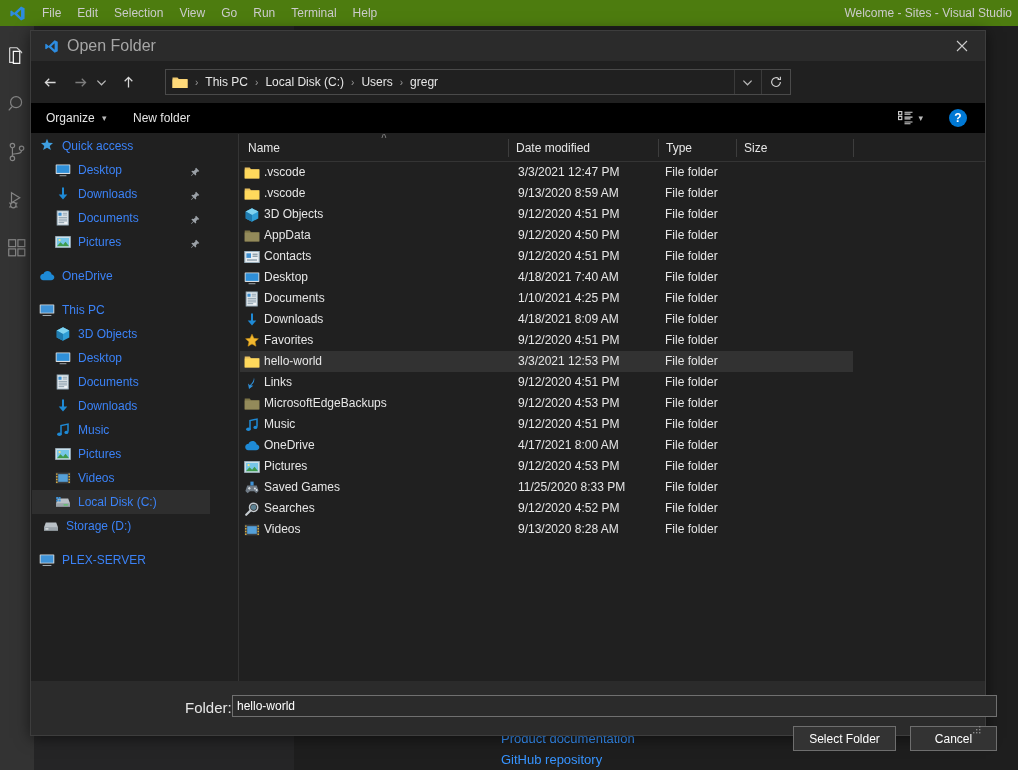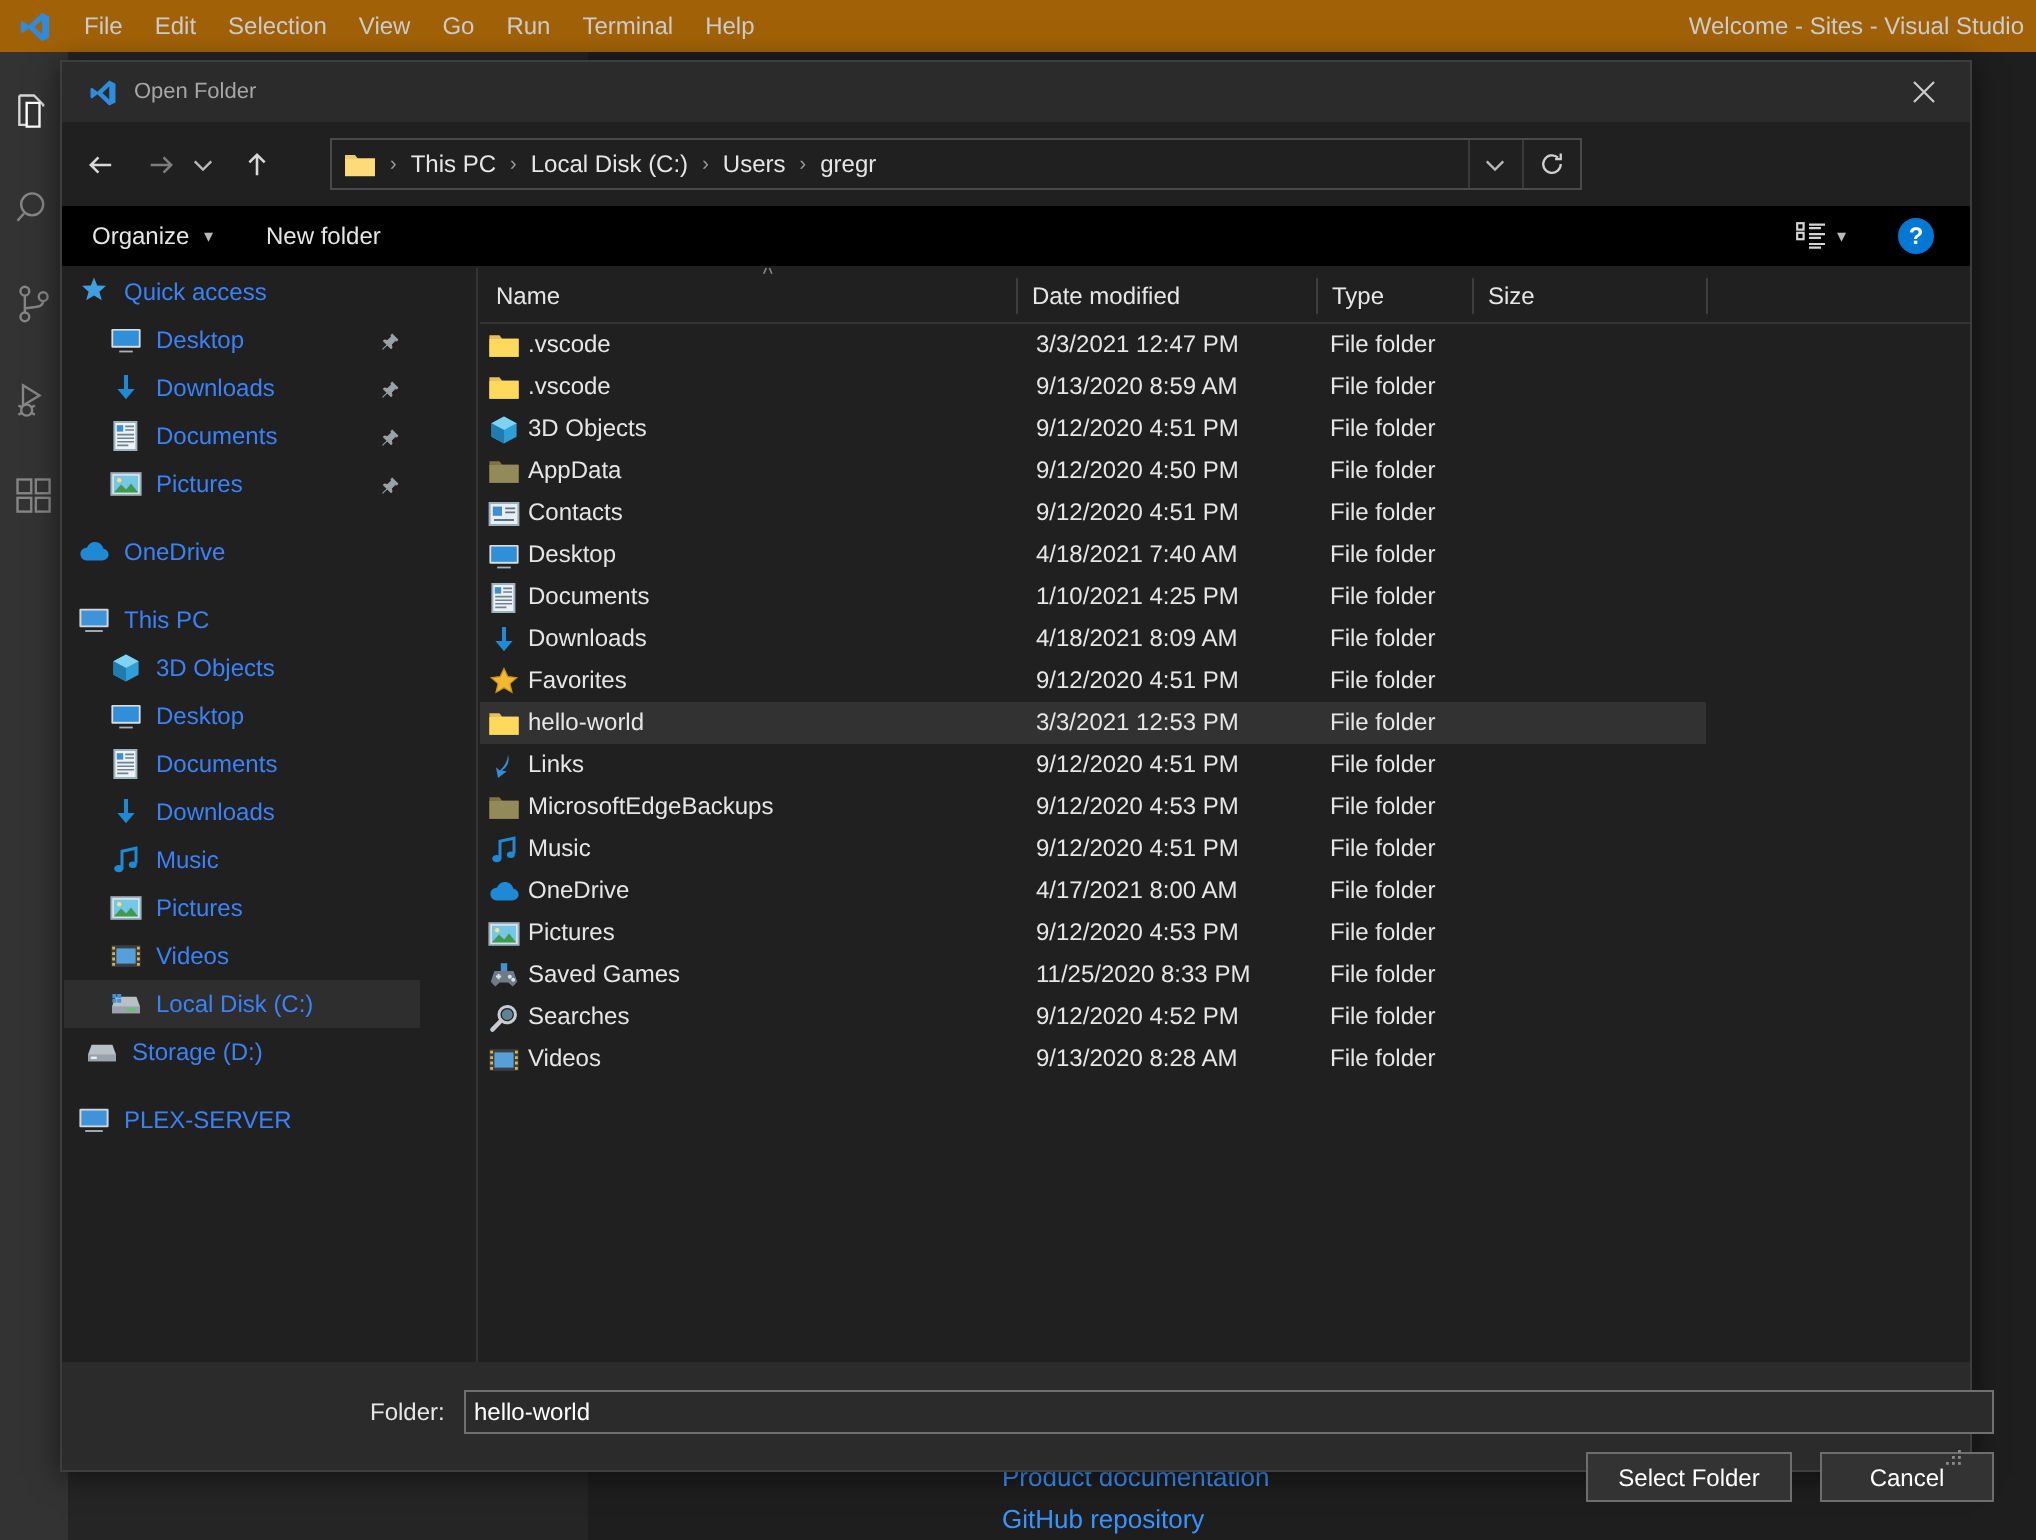--- a/index.html
+++ b/index.html
@@ -8,21 +8,21 @@
     background: #1e1e1e;
     font-family: "Liberation Sans", sans-serif;
     overflow: hidden;
   }
   body { position: relative; }
 
   
   #vscode { position: absolute; inset: 0; background: #1e1e1e; }
   #vscode-menubar {
     position: absolute; top: 0; left: 0; width: 1018px; height: 26px;
-    background: #a16207; display: flex; align-items: center;
+    background: #4d7c0f; display: flex; align-items: center;
   }
   #vscode-logo { width: 34px; height: 26px; display: flex; align-items: center; justify-content: center; }
   .menu-item {
     font-size: 12px; color: #cccccc; padding: 0 8px; line-height: 26px; white-space: nowrap;
   }
   #vscode-window-title {
     position: absolute; right: 6px; top: 0; line-height: 26px;
     font-size: 12px; color: #cccccc; white-space: nowrap;
   }
   #activitybar {
@@ -41,21 +41,21 @@
   #dialog {
     position: absolute; left: 30px; top: 30px; width: 956px; height: 706px;
     background: #202020; border: 1px solid #3d3d3d;
     box-shadow: 0 2px 14px rgba(0,0,0,0.55);
   }
   #dialog-titlebar {
     position: absolute; top: 0; left: 0; width: 954px; height: 30px;
     background: #2b2b2b; display: flex; align-items: center;
   }
   #dialog-title-icon { width: 24px; height: 30px; display: flex; align-items: center; justify-content: center; margin-left: 8px; }
-  #dialog-title-text { font-size: 11px; color: #a6a6a6; margin-left: 4px; white-space: nowrap; }
+  #dialog-title-text { font-size: 16px; color: #a6a6a6; margin-left: 4px; white-space: nowrap; }
   #dialog-close {
     position: absolute; right: 0; top: 0; width: 46px; height: 30px;
     display: flex; align-items: center; justify-content: center;
   }
 
   
   #navbar { position: absolute; top: 30px; left: 0; width: 954px; height: 42px; background: #202020; }
   .nav-btn { position: absolute; top: 7px; width: 26px; height: 28px; display: flex; align-items: center; justify-content: center; }
   #addressbar {
     position: absolute; left: 134px; top: 8px; width: 626px; height: 26px;
@@ -102,21 +102,21 @@
   .file-row { position: relative; height: 21px; }
   .file-row.selected .row-hl { position: absolute; left: 0; top: 0; width: 613px; height: 21px; background: #323232; }
   .cell { position: absolute; top: 0; height: 21px; line-height: 21px; font-size: 12px; color: #e6e6e6; white-space: nowrap; }
   .cell-name { left: 24px; }
   .row-ico { position: absolute; left: 4px; top: 3px; width: 16px; height: 16px; display: flex; align-items: center; justify-content: center; }
   .cell-date { left: 278px; }
   .cell-type { left: 425px; }
 
   
   #footer { position: absolute; left: 0; bottom: 0; width: 954px; height: 52px; background: #2b2b2b; }
-  #folder-label { position: absolute; left: 154px; top: 16px; font-size: 12px; color: #e6e6e6; }
+  #folder-label { position: absolute; left: 154px; top: 16px; font-size: 15px; color: #e6e6e6; }
   #folder-input {
     position: absolute; left: 201px; top: 12px; width: 765px; height: 22px;
     background: #2b2b2b; border: 1px solid #707070; color: #ffffff; font-size: 12px;
     padding: 0 4px; font-family: "Liberation Sans", sans-serif;
   }
   .dlg-btn {
     position: absolute; top: 43px; height: 25px; background: #333333;
     border: 1px solid #6e6e6e; color: #ffffff; font-size: 12px;
     font-family: "Liberation Sans", sans-serif; cursor: default;
   }

